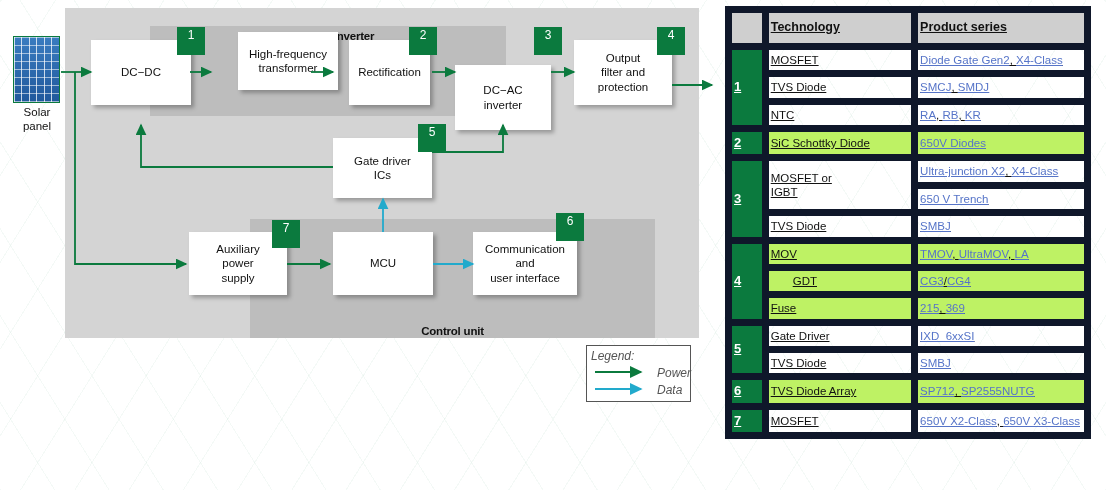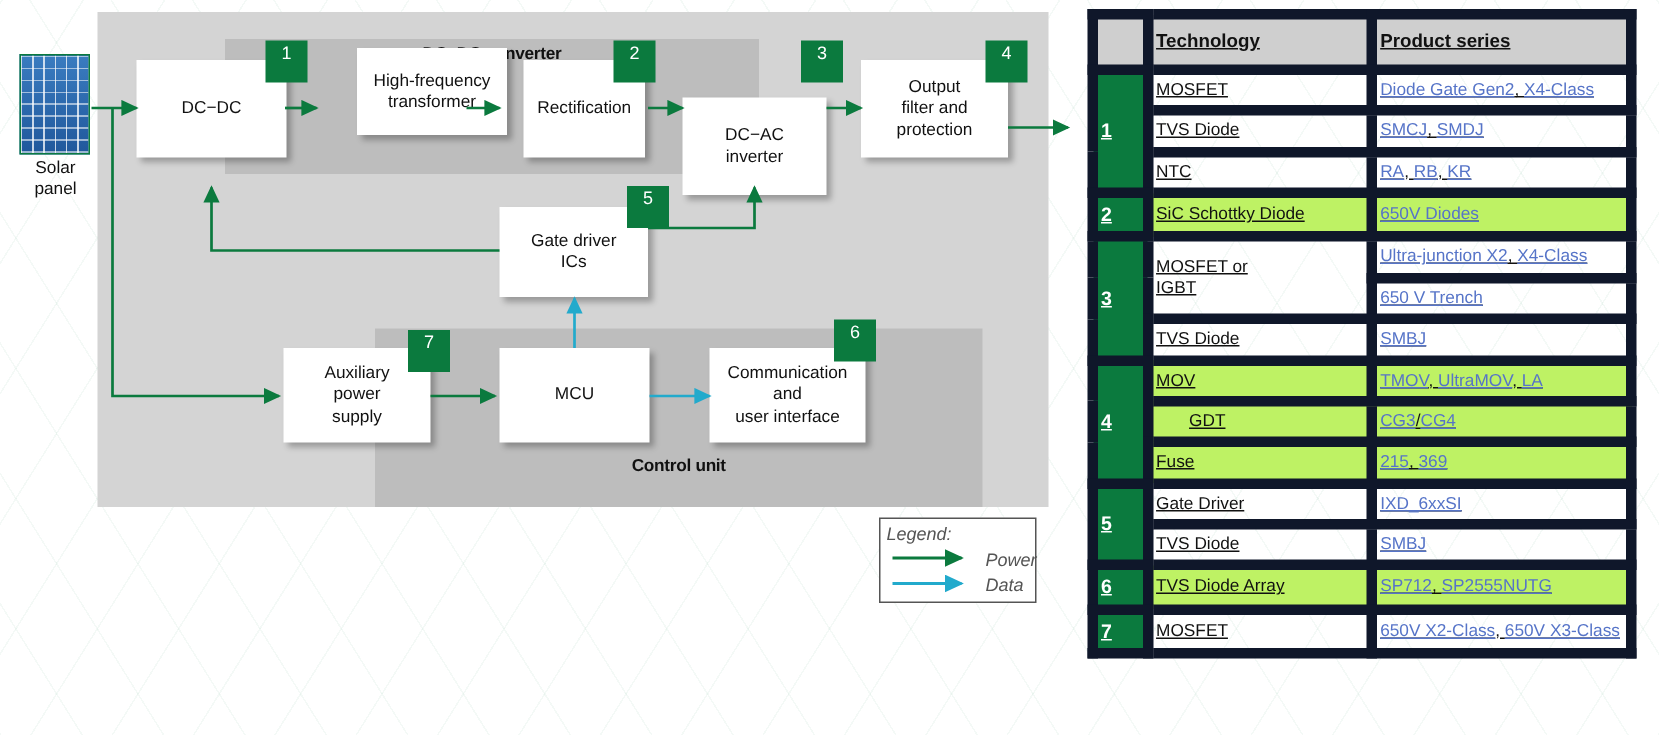--- a/index.html
+++ b/index.html
@@ -29,21 +29,21 @@
   .group-box{
     position:absolute;background:#bdbdbd;
   }
   .group-dcdc{left:85px;top:18px;width:356px;height:90px;}
   .group-control{left:185px;top:211px;width:405px;height:119px;}
   .group-title{
     position:absolute;width:100%;text-align:center;
     font-size:11.5px;font-weight:bold;color:#111;letter-spacing:-0.2px;
   }
   .group-dcdc .group-title{top:4px;}
-  .group-control .group-title{bottom:21px;}
+  .group-control .group-title{bottom:1px;}
 
   .node{
     position:absolute;background:#ffffff;
     box-shadow:3px 3px 4px rgba(0,0,0,0.28);
     display:flex;align-items:center;justify-content:center;
     text-align:center;font-size:11.5px;color:#111;line-height:1.22;
     padding:0 3px;box-sizing:border-box;
   }
   .badge{
     position:absolute;background:#0b7a3e;color:#fff;

